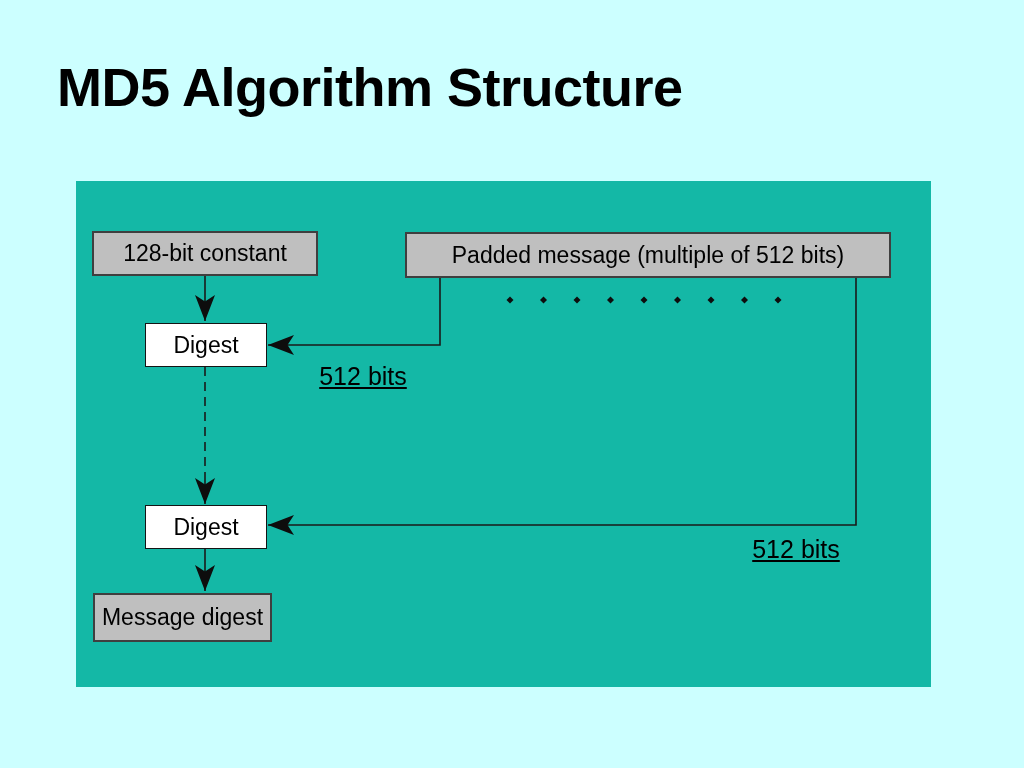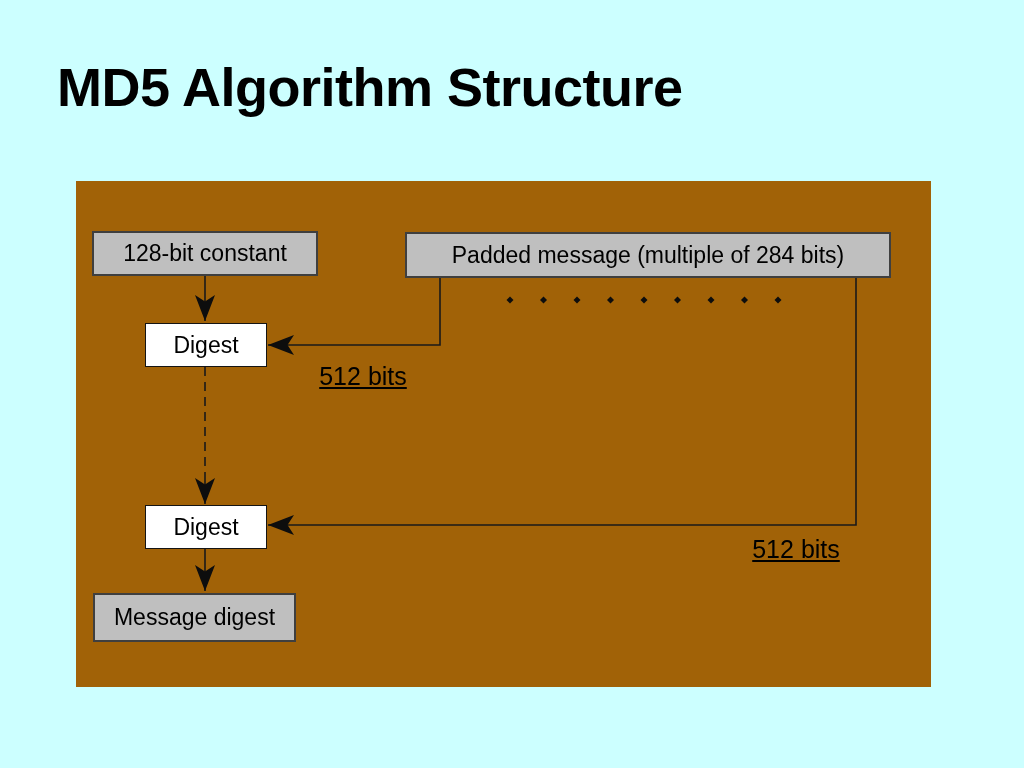--- a/index.html
+++ b/index.html
@@ -26,21 +26,21 @@
     color: #000000;
     letter-spacing: -0.5px;
     white-space: nowrap;
   }
   .panel {
     position: absolute;
     left: 76px;
     top: 181px;
     width: 855px;
     height: 506px;
-    background: #a16207;
+    background: #14b8a6;
   }
   .connectors {
     position: absolute;
     left: 0;
     top: 0;
     width: 855px;
     height: 506px;
   }
   .ln {
     fill: none;
@@ -67,21 +67,21 @@
   }
   .node.white {
     background: #FFFFFF;
     border: 1.5px solid #141414;
     font-size: 23px;
   }
   .box-constant   { left: 16px;  top: 50px;  width: 226px; height: 45px; }
   .box-padded     { left: 329px; top: 51px;  width: 486px; height: 46px; }
   .box-digest1    { left: 69px;  top: 142px; width: 122px; height: 44px; }
   .box-digest2    { left: 69px;  top: 324px; width: 122px; height: 44px; }
-  .box-msg-digest { left: 17px;  top: 412px; width: 203px; height: 49px; }
+  .box-msg-digest { left: 17px;  top: 412px; width: 179px; height: 49px; }
   .edge-label {
     position: absolute;
     font-size: 25px;
     color: #000000;
     white-space: nowrap;
     text-decoration: underline;
   }
   .edge-label-upper { left: 237px; top: 181px; width: 100px; text-align: center; }
   .edge-label-lower { left: 672px; top: 354px; width: 96px;  text-align: center; }
 </style>
@@ -124,21 +124,21 @@
           <polygon points="668.5,115.5 672,119 668.5,122.5 665,119" fill="#0D0D0D"></polygon>
           <polygon points="702,115.5 705.5,119 702,122.5 698.5,119" fill="#0D0D0D"></polygon>
         </g>
     </svg>
 
     <div class="node gray box-constant">
       <span>128-bit constant</span>
     </div>
 
     <div class="node gray box-padded">
-      <span>Padded message (multiple of 284 bits)</span>
+      <span>Padded message (multiple of 512 bits)</span>
     </div>
 
     <div class="node white box-digest1">
       <span>Digest</span>
     </div>
 
     <div class="node white box-digest2">
       <span>Digest</span>
     </div>
 

